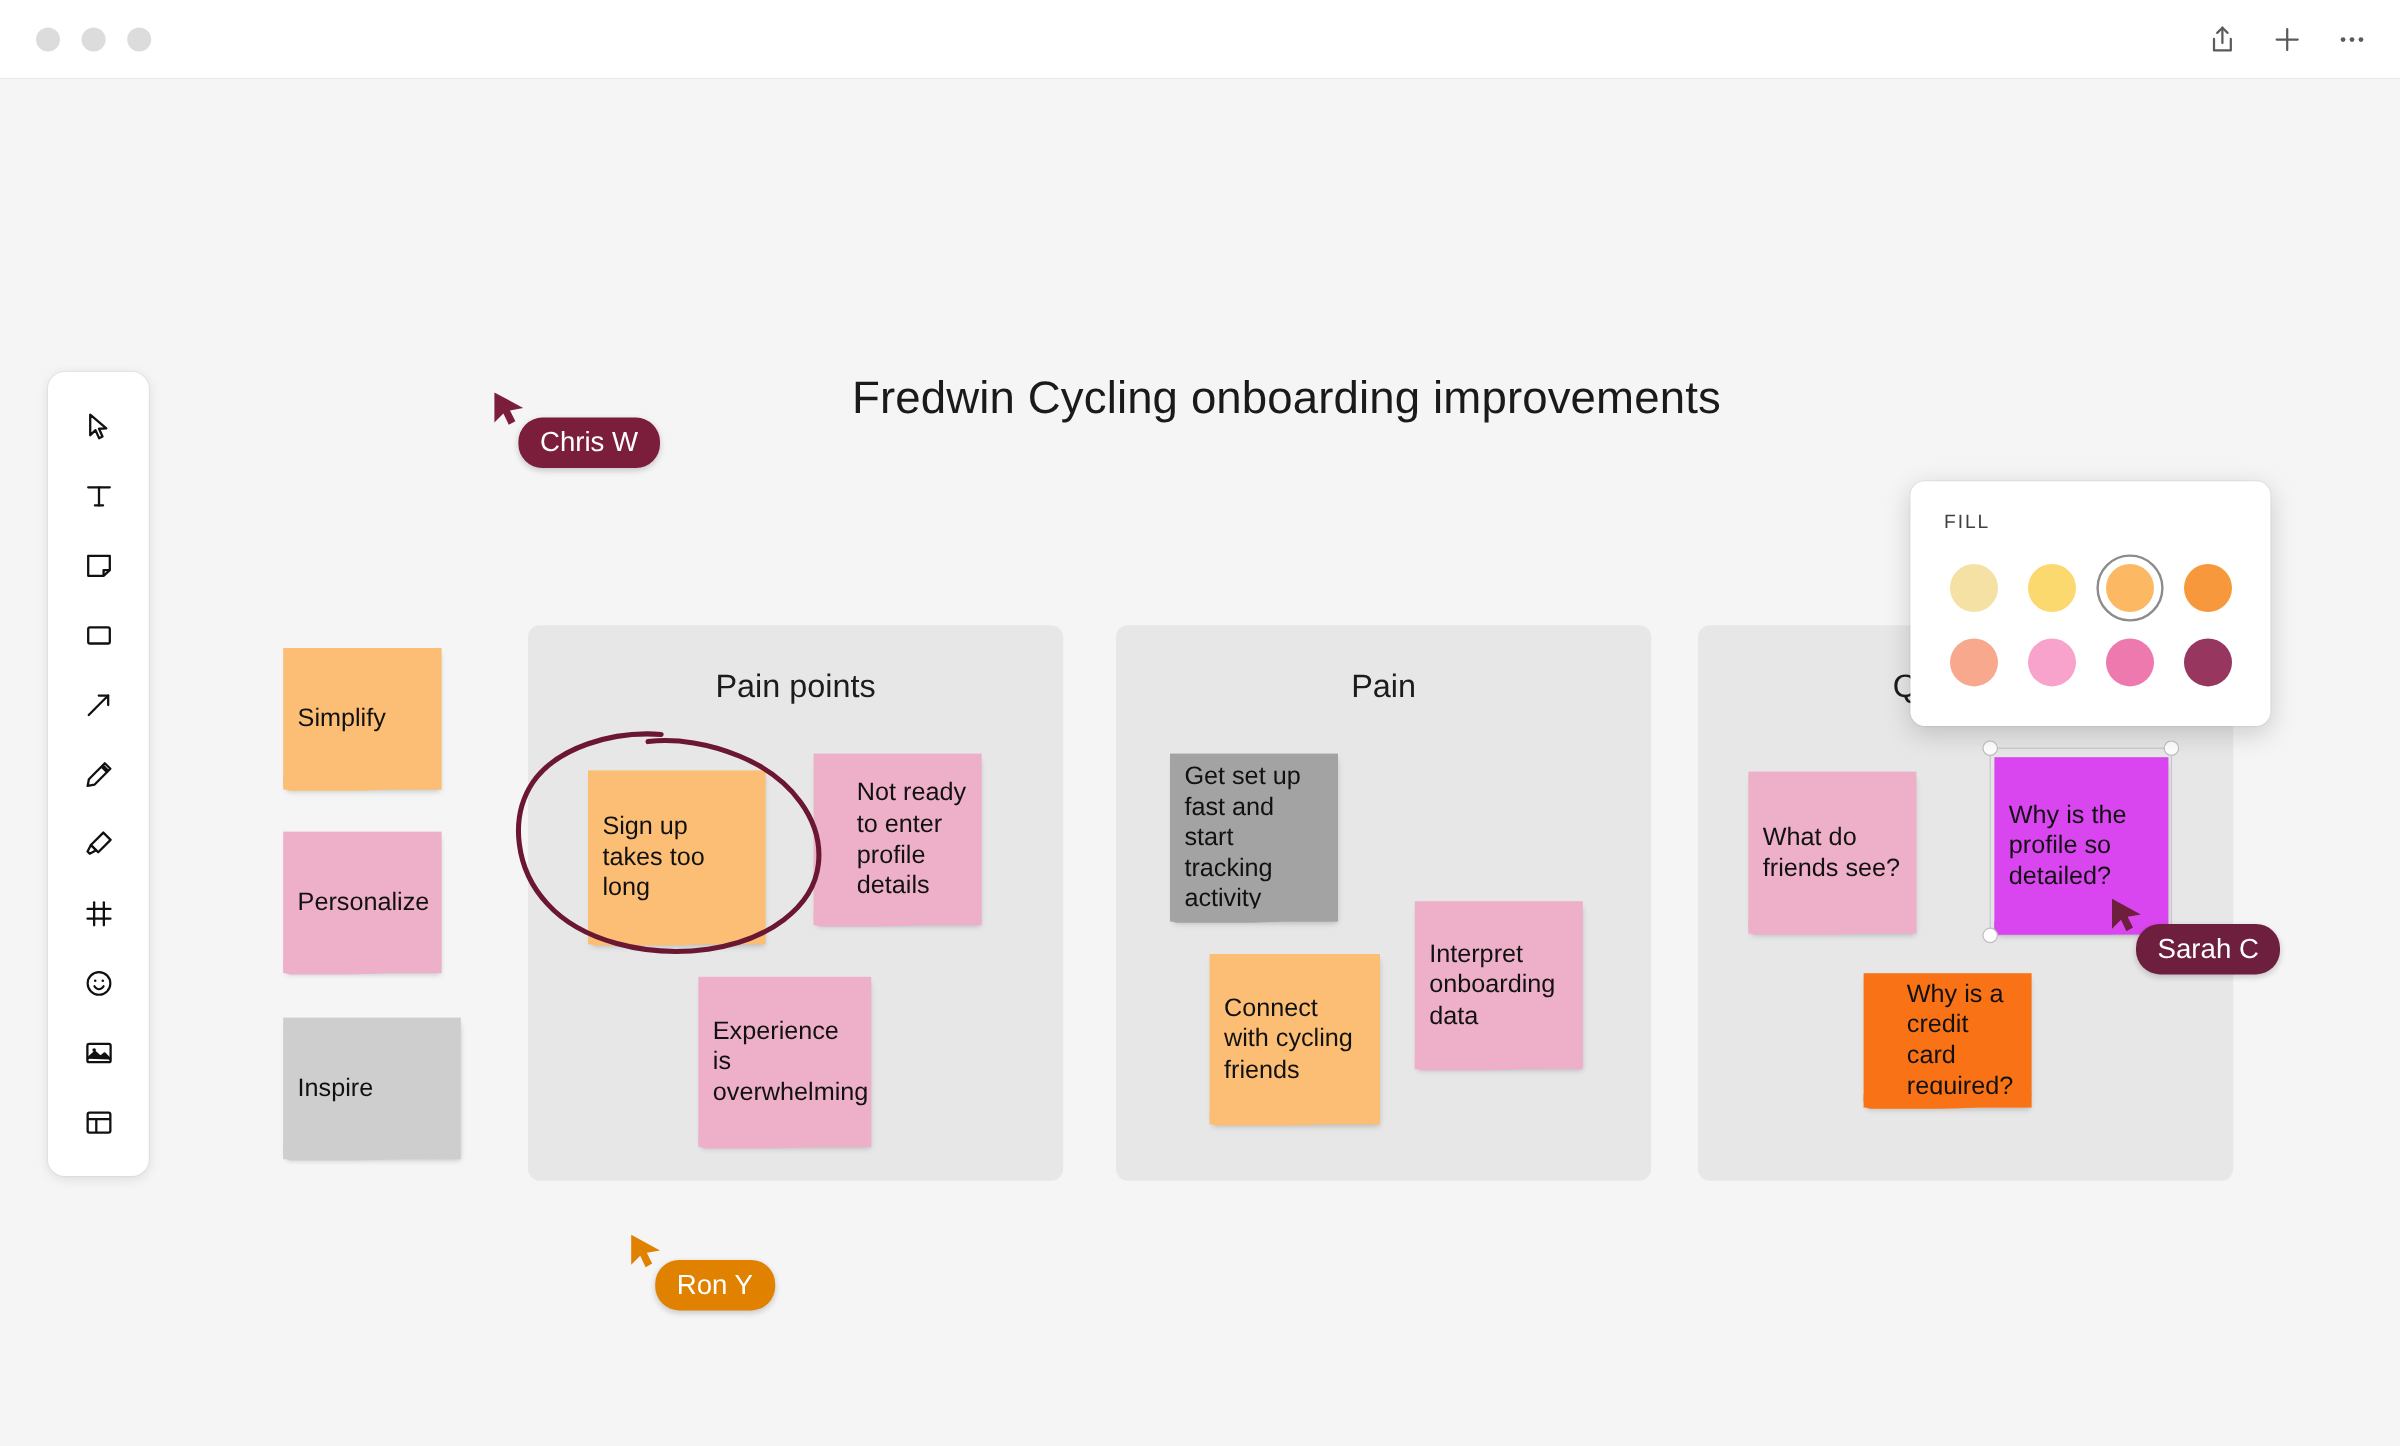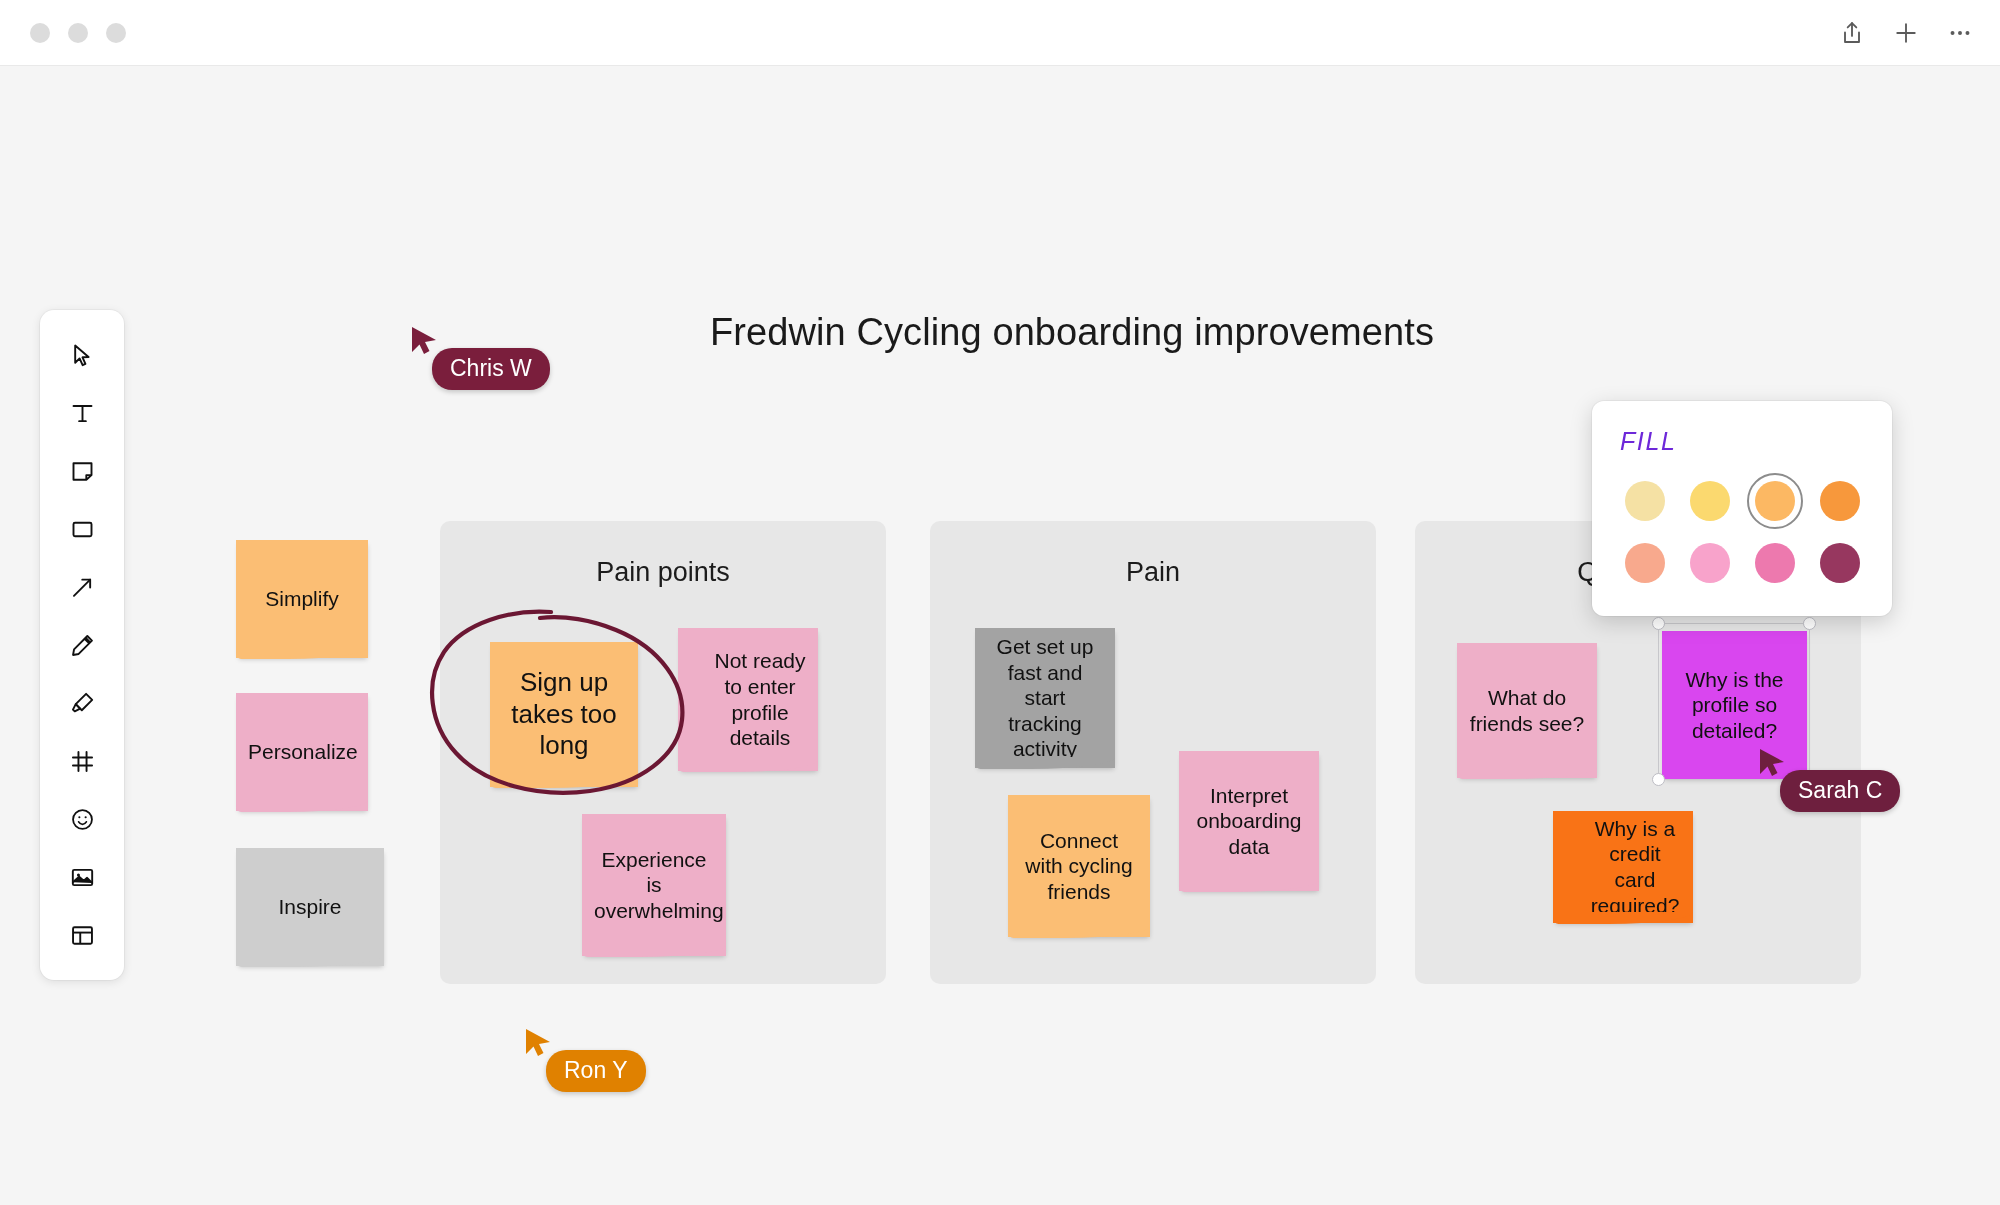--- a/index.html
+++ b/index.html
@@ -68,21 +68,21 @@
     position: absolute; left: 672px; top: 245px;
     width: 800px; text-align: center;
     font-size: 38px; color: #1a1a1a; letter-spacing: .1px;
     white-space: nowrap;
   }
 
   
   .note {
     position: absolute;
     display: flex; align-items: center; justify-content: center;
-    text-align: center;
+    text-align: left;
     color: #111;
     padding: 8px 12px;
     line-height: 1.22;
     box-shadow: 1px 3px 5px -2px rgba(0,0,0,.22);
   }
   .note .txt { display: block; width: 100%; }
   .note::after {
     
     content: "";
     position: absolute; left: 0; right: 0; bottom: -1px; height: 12px;
@@ -134,21 +134,21 @@
   }
 
   
   #fill-popover {
     position: absolute; left: 1592px; top: 335px;
     width: 300px; padding: 26px 28px 30px;
     background: #ffffff; border-radius: 12px;
     box-shadow: 0 6px 22px rgba(0,0,0,.17), 0 0 0 1px rgba(0,0,0,.04);
   }
   #fill-popover .hdr {
-    font-size: 25px; color: #6d28d9; letter-spacing: 1.6px; margin-bottom: 22px; font-style: italic;
+    font-size: 16px; color: #404040; letter-spacing: 1.6px; margin-bottom: 22px;
   }
   .swatch-grid {
     display: grid; grid-template-columns: repeat(4, 1fr);
     row-gap: 16px; column-gap: 16px;
   }
   .swatch-cell {
     width: 100%; height: 46px;
     display: flex; align-items: center; justify-content: center;
     cursor: pointer; position: relative;
   }
@@ -280,21 +280,21 @@
           <span class="txt">Personalize</span>
         </div>
         <div class="note" style="left: 236px; top: 782px; width: 148px; height: 118px; background: rgb(206, 206, 206); font-size: 21px;">
           <span class="txt">Inspire</span>
         </div>
       </div>
 
     <div id="frames">
         <div class="frame" style="left: 440px; top: 455px; width: 446px; height: 463px; background: rgb(231, 231, 231);">
           <div class="frame-title">Pain points</div>
-          <div class="note" style="left: 50px; top: 121px; width: 148px; height: 145px; background: rgb(251, 190, 116); font-size: 26px;">
+          <div class="note" style="left: 50px; top: 121px; width: 148px; height: 145px; background: rgb(251, 190, 116); font-size: 21px;">
             <span class="txt">Sign up takes too long</span>
           </div>
           <div class="note" style="left: 238px; top: 107px; width: 140px; height: 143px; background: rgb(238, 175, 200); font-size: 21px; padding-left: 36px;">
             <span class="txt">Not ready to enter profile details</span>
           </div>
           <div class="note" style="left: 142px; top: 293px; width: 144px; height: 142px; background: rgb(238, 175, 200); font-size: 21px;">
             <span class="txt">Experience is overwhelming</span>
           </div>
         </div>
         <div class="frame" style="left: 930px; top: 455px; width: 446px; height: 463px; background: rgb(231, 231, 231);">

